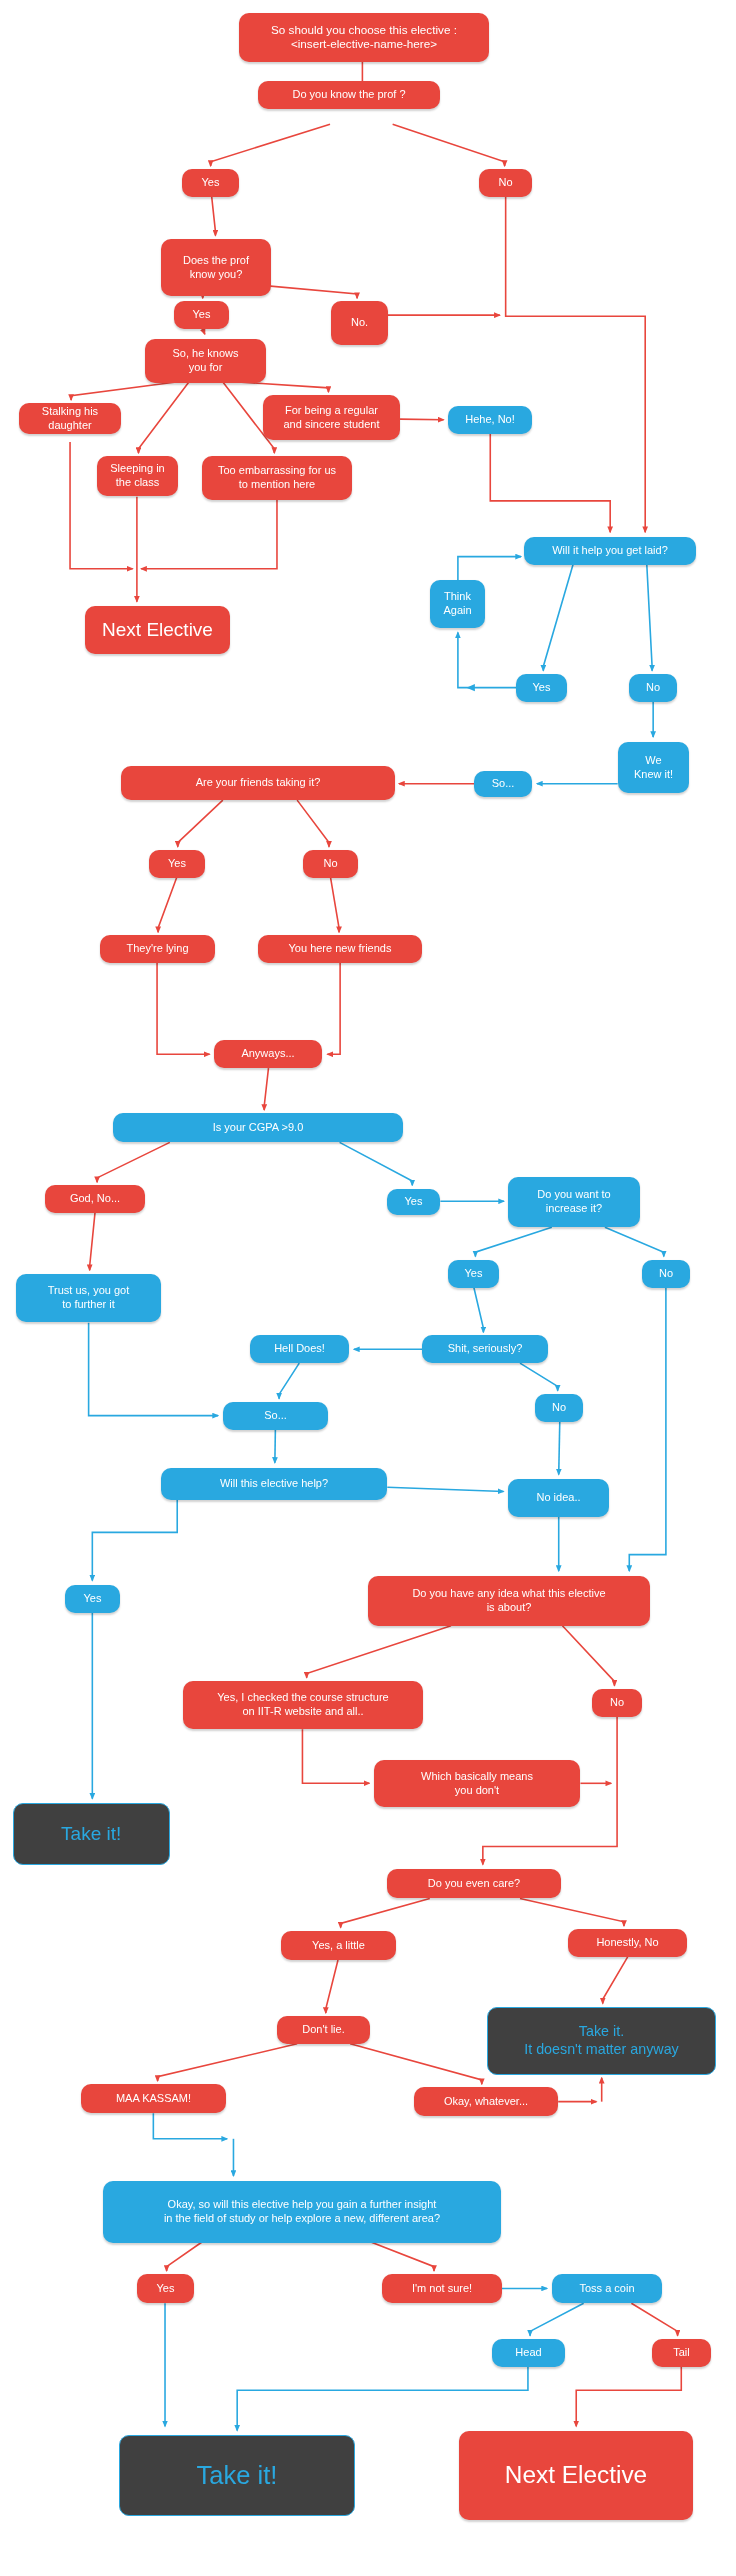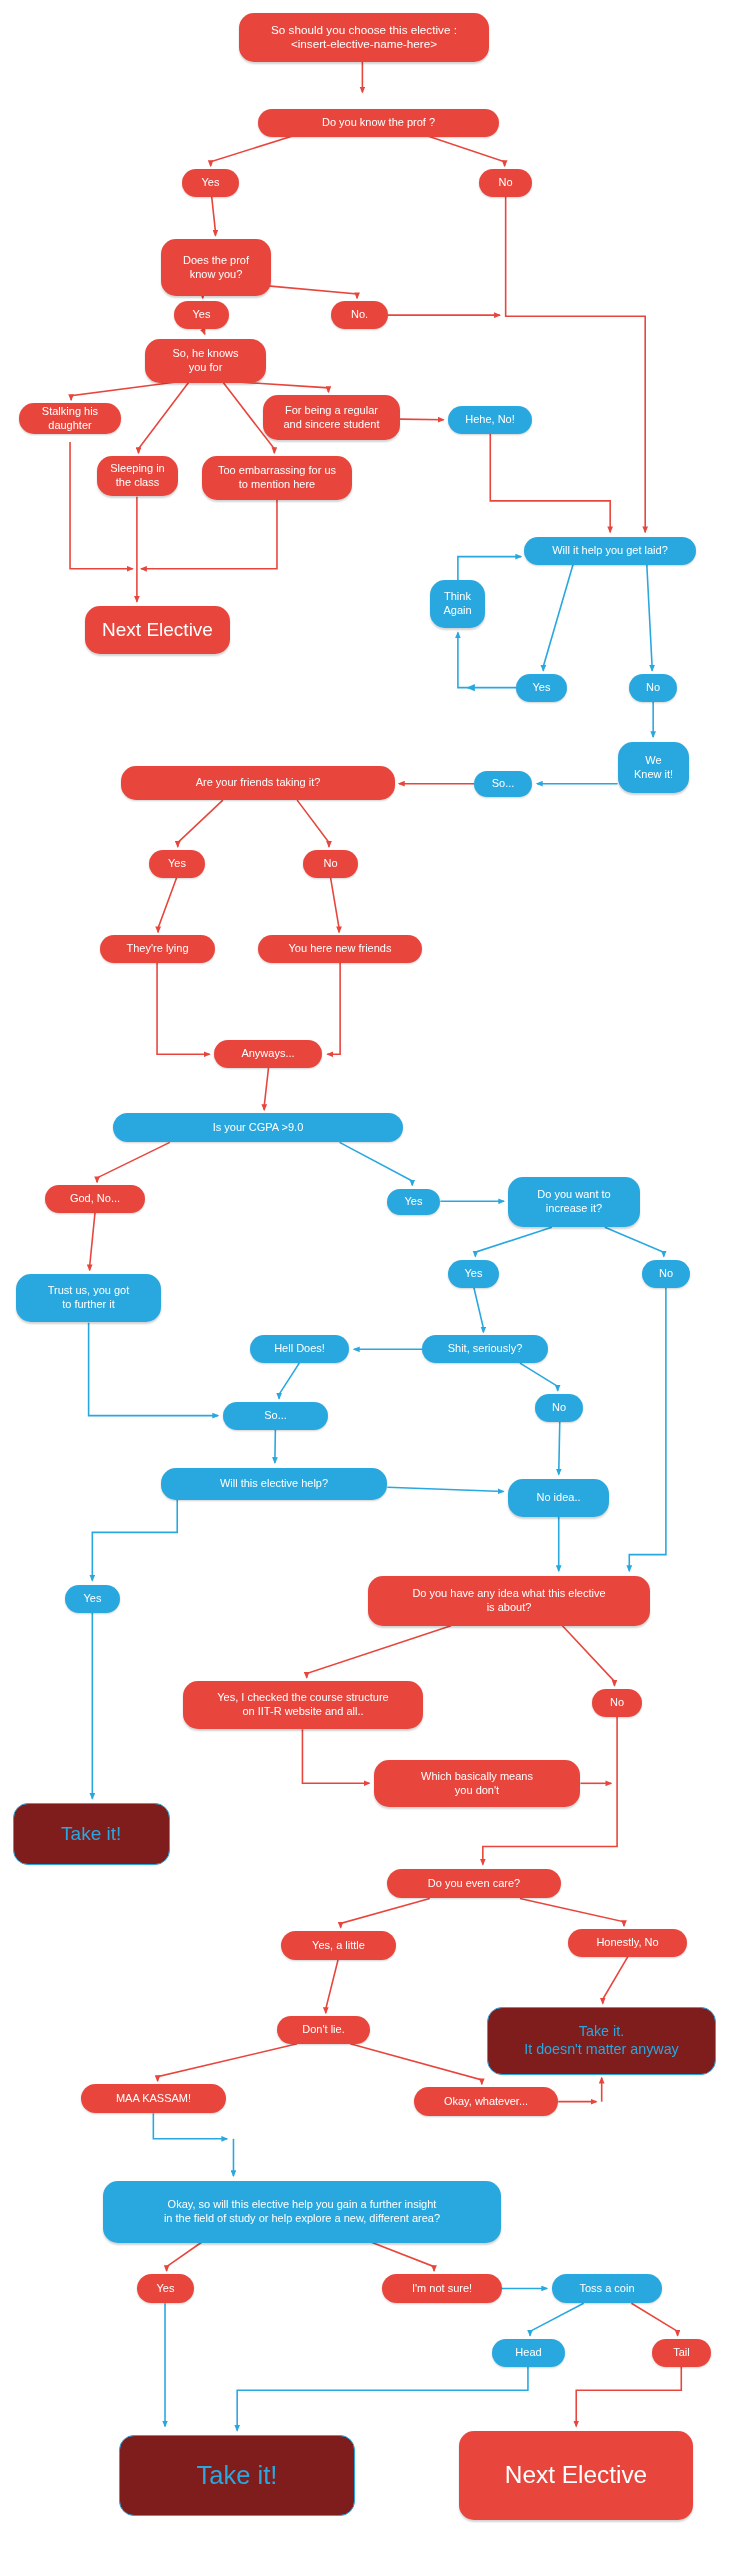--- a/index.html
+++ b/index.html
@@ -1,25 +1,25 @@
 <!DOCTYPE html>
 <html style="font-size:8.5px"><head>
 <meta charset="utf-8">
 <style>
   html,body{margin:0;padding:0;background:#ffffff;}
   .canvas{position:relative;width:737px;height:2576px;background:#ffffff;overflow:hidden;
           font-family:"Liberation Sans",sans-serif;}
   svg.wires{position:absolute;left:0;top:0;}
   .node{position:absolute;display:flex;align-items:center;justify-content:center;
-        text-align:center;border-radius:15px;color:#fff;font-size:11px;line-height:1.25;
+        text-align:center;border-radius:10px;color:#fff;font-size:11px;line-height:1.25;
         padding:2.1px 5.3px;box-sizing:border-box;white-space:pre-line;
         box-shadow:0 1.1px 2.1px rgba(0,0,0,.18);}
   .red{background:#e8463d;}
   .blue{background:#29a8e0;}
-  .outline{background:#7f1d1d;border:1.6px solid #29a8e0;color:#29a8e0;box-shadow:none;}
+  .outline{background:#404040;border:1.6px solid #29a8e0;color:#29a8e0;box-shadow:none;}
 </style>
 </head>
 <body>
 
 <div class="canvas">
 
   <svg class="wires" width="737" height="2576" viewBox="0 0 1389 4855">
     <defs>
       <marker id="ar" viewBox="0 0 12 10" refX="10" refY="5" markerWidth="13" markerHeight="11" orient="auto" markerUnits="userSpaceOnUse">
         <path d="M0,0 L12,5 L0,10 z" fill="#e8463d"></path>
@@ -103,27 +103,27 @@
       <polyline points="927,4313 1031,4313"></polyline>
       <polyline points="1100,4341 999,4394 999,4402"></polyline>
       <polyline points="995,4460 995,4505 447,4505 447,4581"></polyline>
       <polyline points="311,4341 311,4573"></polyline>
     </g>
     <polygon points="895,1289 879,1296 895,1303" fill="#29a8e0"></polygon>
   </svg>
 
   <div class="node red" style="left:239px;top:12.7px;width:250px;height:49px;font-size:11.7px">So should you choose this elective :
 &lt;insert-elective-name-here&gt;</div>
-  <div class="node red" style="left:258px;top:109px;width:241px;height:28px">Do you know the prof ?</div>
+  <div class="node red" style="left:258px;top:81px;width:182px;height:28px">Do you know the prof ?</div>
   <div class="node red" style="left:182px;top:169px;width:57px;height:28px">Yes</div>
   <div class="node red" style="left:479px;top:169px;width:53px;height:28px">No</div>
   <div class="node red" style="left:161px;top:239px;width:110px;height:57px">Does the prof
 know you?</div>
   <div class="node red" style="left:174px;top:301px;width:55px;height:28px">Yes</div>
-  <div class="node red" style="left:331px;top:301px;width:57px;height:28px">No.</div>
+  <div class="node red" style="left:331px;top:301px;width:57px;height:44px">No.</div>
   <div class="node red" style="left:145px;top:339px;width:121px;height:44px">So, he knows
 you for</div>
   <div class="node red" style="left:19px;top:403px;width:102px;height:31px">Stalking his
 daughter</div>
   <div class="node red" style="left:263px;top:395px;width:137px;height:45px">For being a regular
 and sincere student</div>
   <div class="node blue" style="left:448px;top:406px;width:84px;height:28px">Hehe, No!</div>
   <div class="node red" style="left:97px;top:456px;width:81px;height:40px">Sleeping in
 the class</div>
   <div class="node red" style="left:202px;top:456px;width:150px;height:44px">Too embarrassing for us

